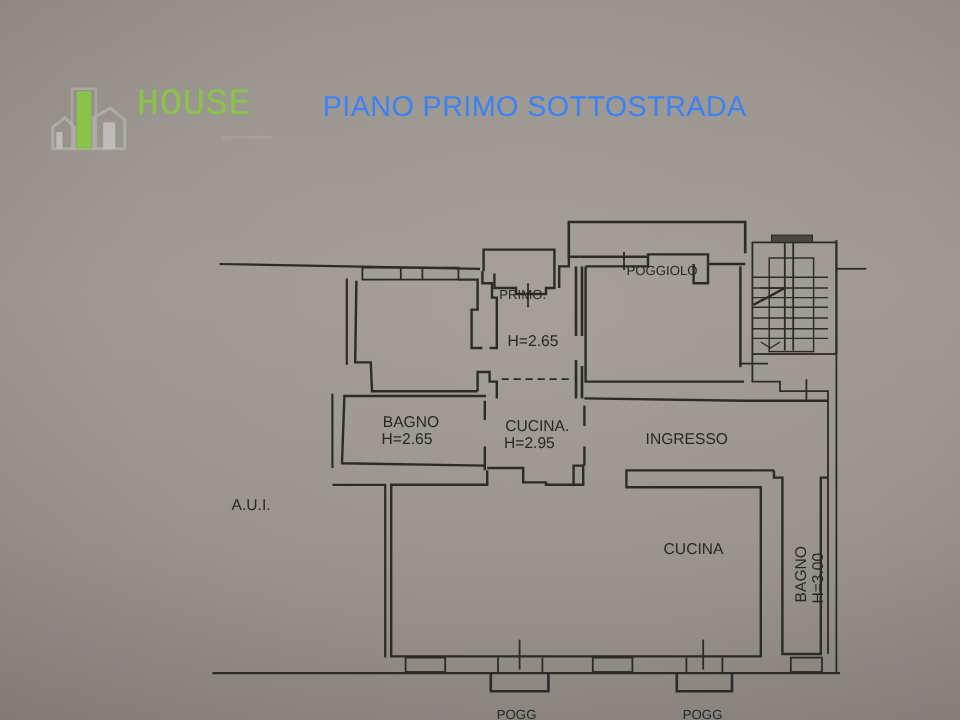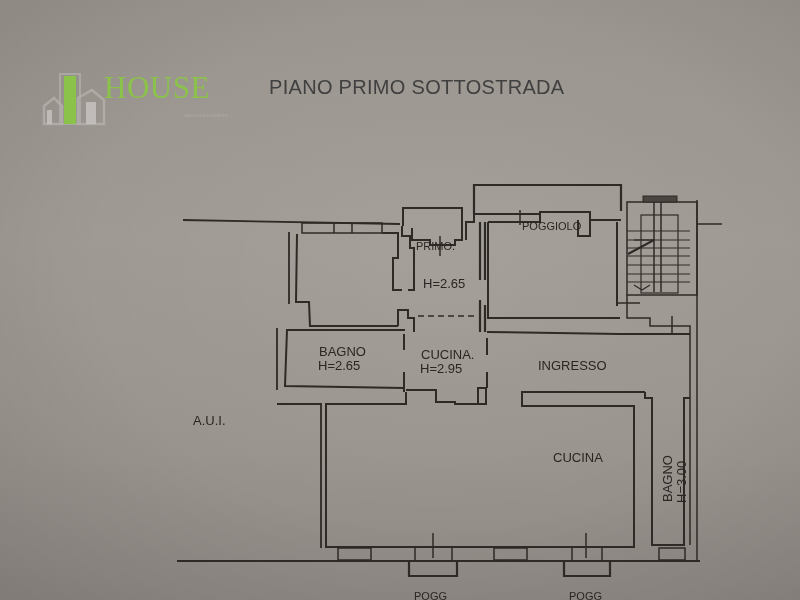--- a/index.html
+++ b/index.html
@@ -9,36 +9,36 @@
     position: relative;
     font-family: "Liberation Sans", sans-serif;
   }
   .vignette {
     position: absolute; inset: 0;
     background: radial-gradient(ellipse at 55% 45%, rgba(255,255,255,0.06) 0%, rgba(0,0,0,0) 55%, rgba(0,0,0,0.10) 100%);
     pointer-events: none;
   }
   .logo { position: absolute; left: 40px; top: 68px; width: 200px; height: 64px; }
   .logo-house {
-    position: absolute; left: 64px; top: 2px;
+    position: absolute; left: 74px; top: 2px;
     font-size: 31px; color: #8bc34a; letter-spacing: 0.5px;
-    font-family: Liberation Serif, serif;
+    font-family: Liberation Mono, monospace;
   }
   .logo-life {
     position: absolute; left: 74px; top: 32px;
     font-size: 31px; color: #b4b0ac; font-weight: bold; letter-spacing: 0.5px;
     opacity: 0.85;
   }
   .logo-tag {
     position: absolute; left: 144px; top: 44px;
     font-size: 5px; line-height: 6px; color: #b0aca8; opacity: 0.8; width: 50px;
   }
   .title {
     position: absolute; left: 269px; top: 76px;
-    font-size: 20px; color: #404040; letter-spacing: 0.3px;
+    font-size: 24px; color: #3b82f6; letter-spacing: 0.3px;
   }
   svg.plan { position: absolute; left: 0; top: 0; }
   .room-label {
     position: absolute; color: #2a2622; font-size: 13px; line-height: 15px; white-space: nowrap;
   }
   .small { font-size: 11px; margin-top: 26px; }
   .vert {
     transform: rotate(-90deg); transform-origin: left top;
   }
 </style>

